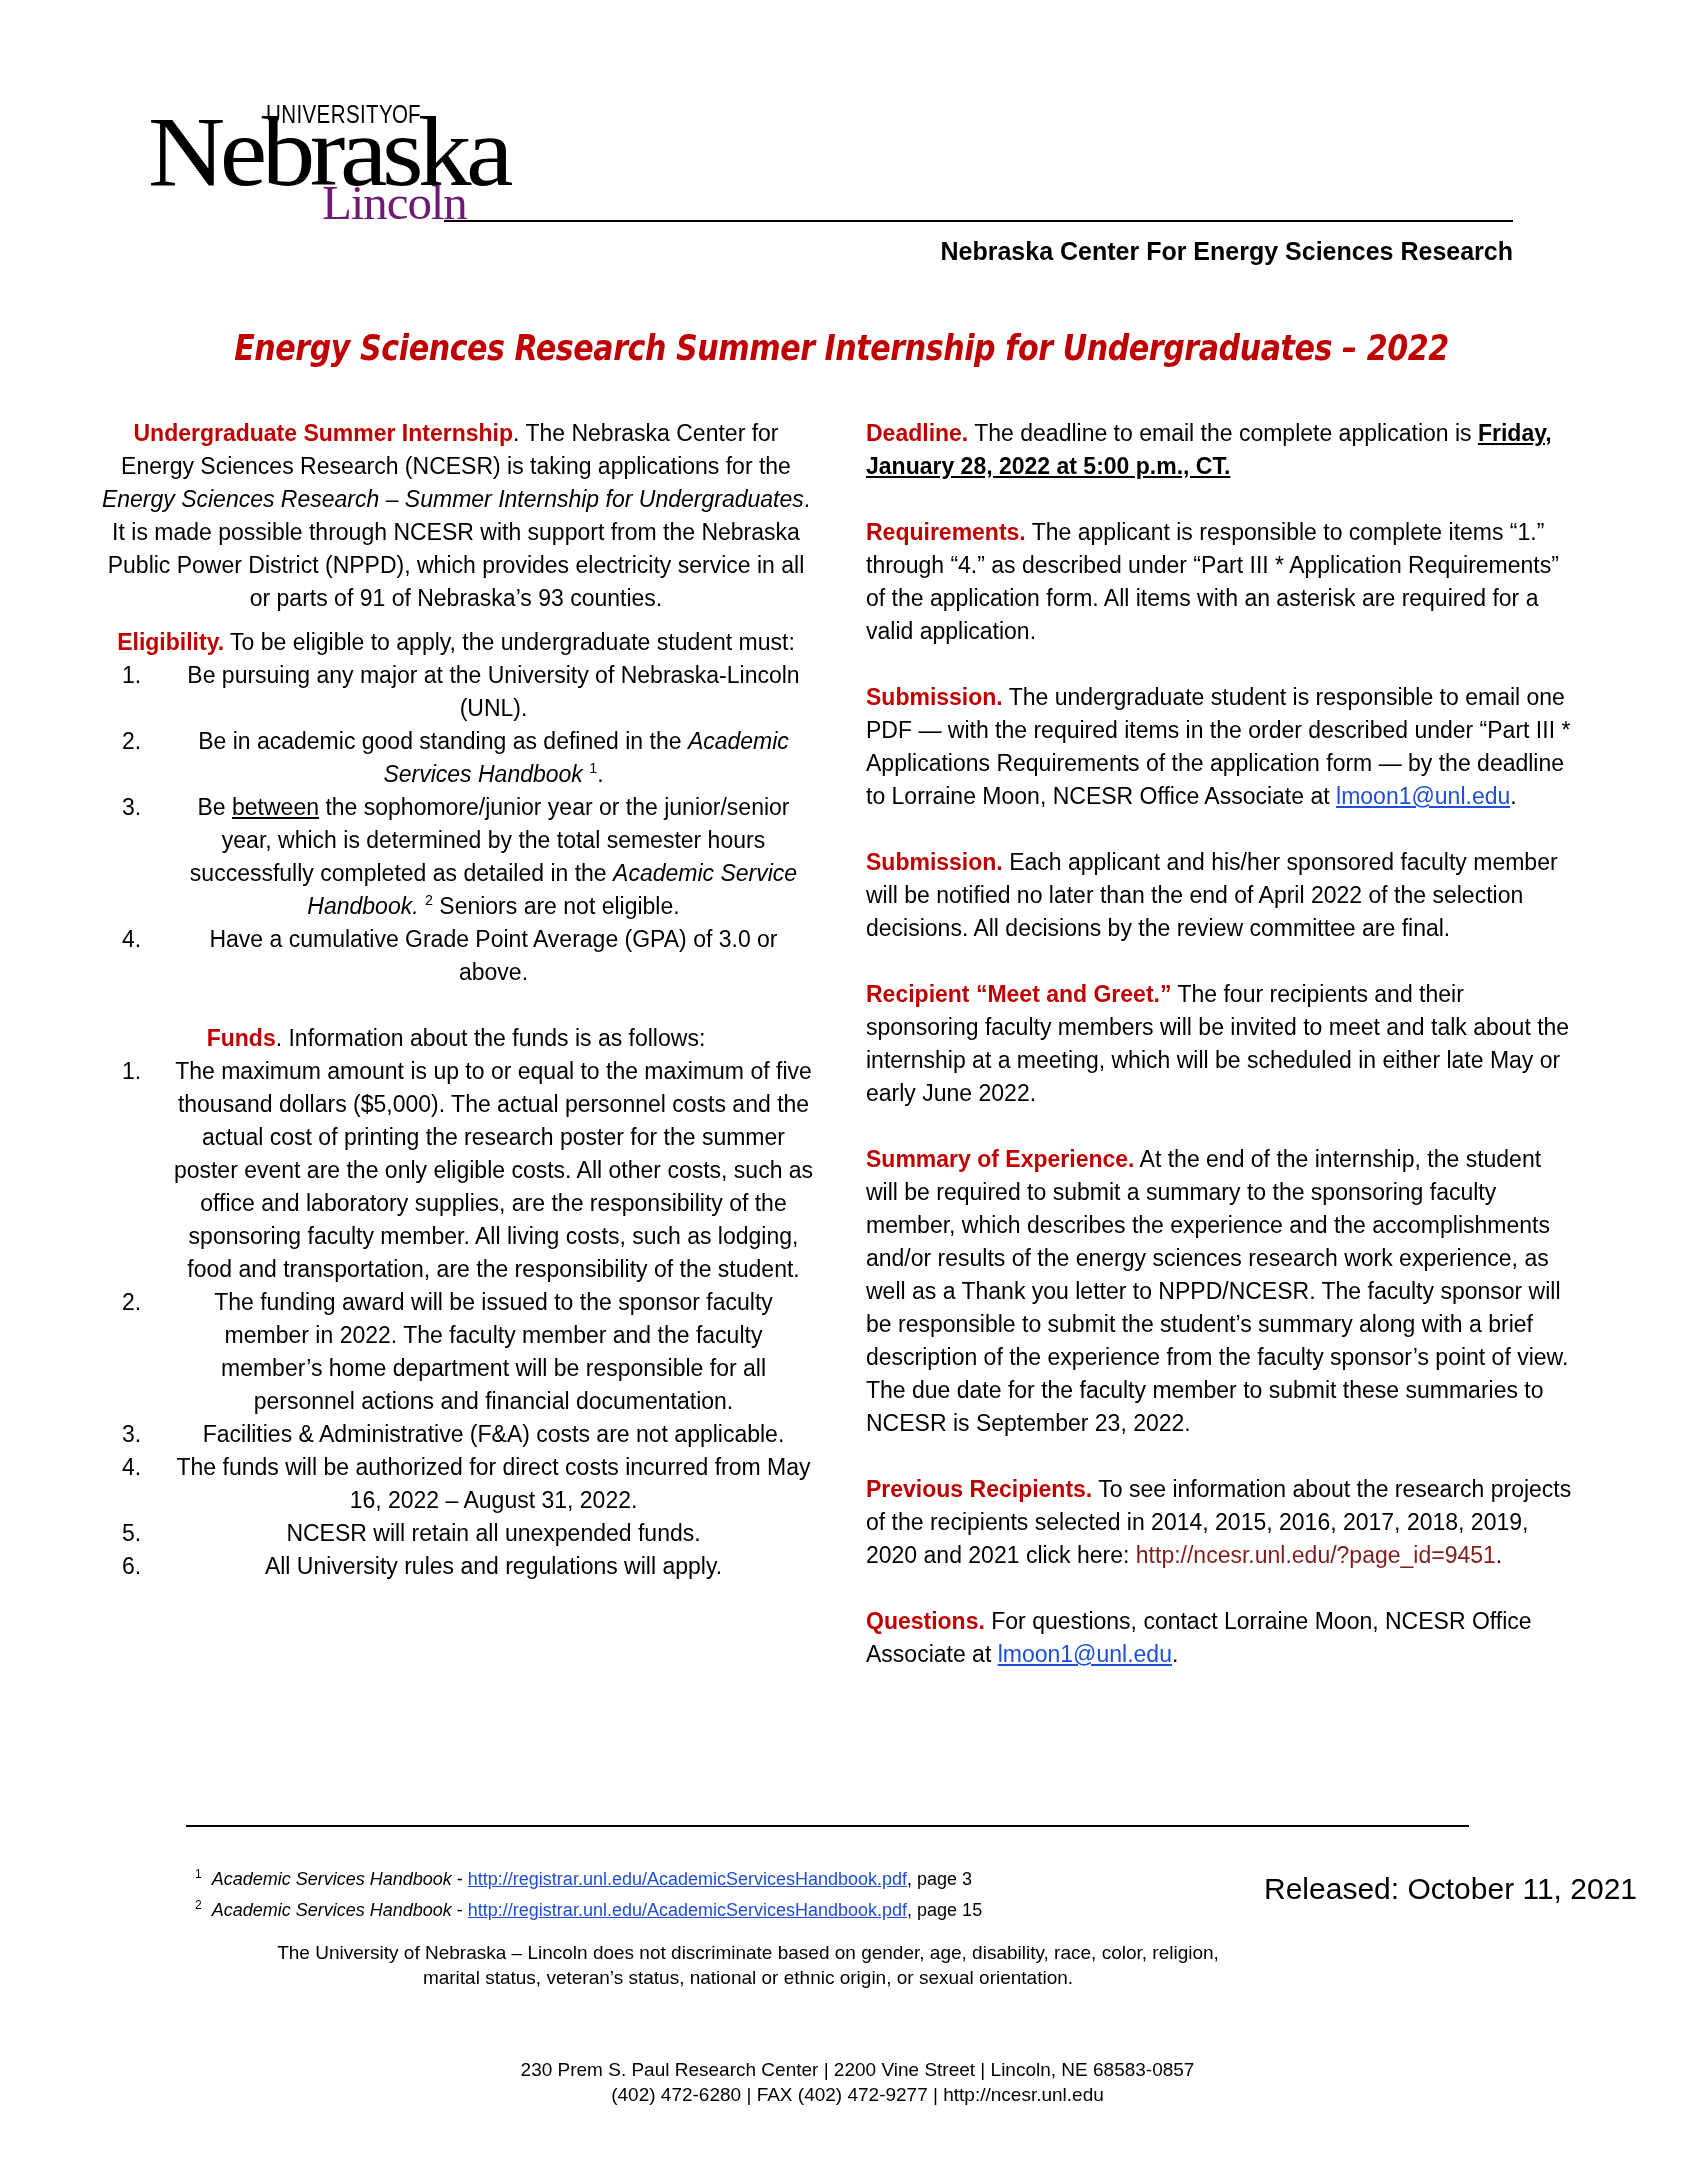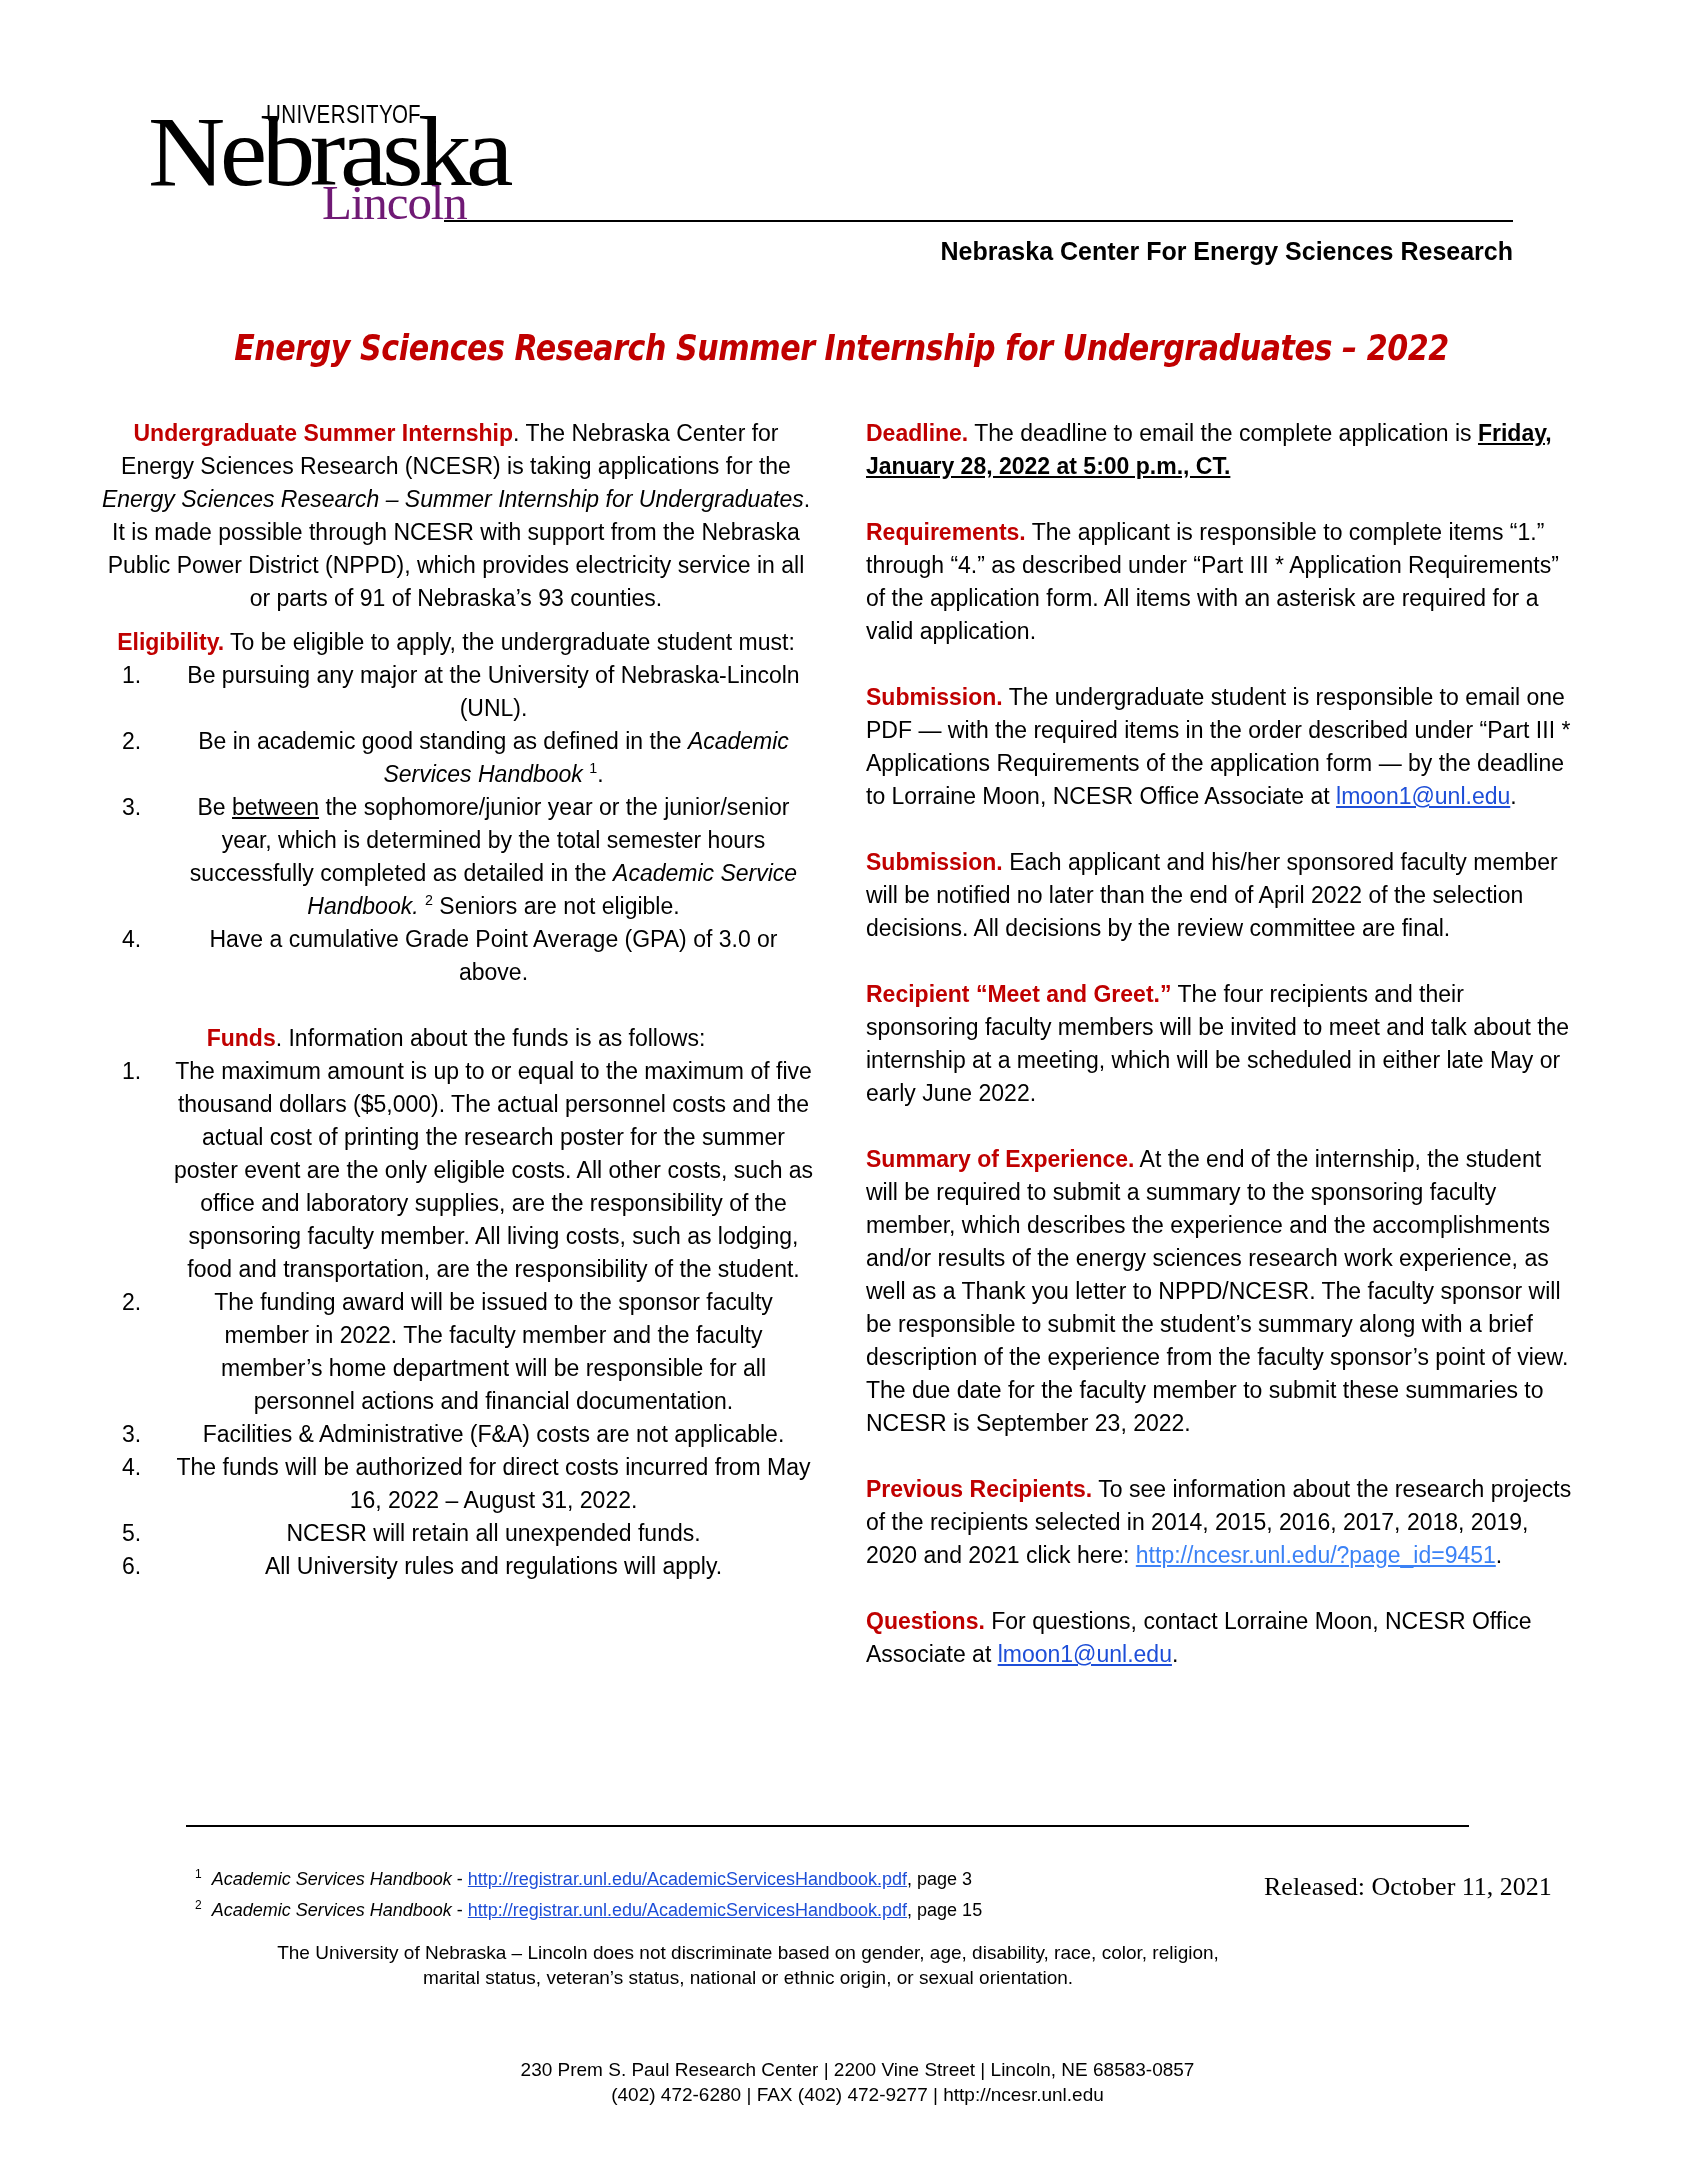--- a/index.html
+++ b/index.html
@@ -24,30 +24,30 @@
   .col { position: absolute; font-family: "Liberation Sans", sans-serif; font-size: 23px; line-height: 33px; color: #000; }
   .col-left { left: 97px; top: 417px; width: 718px; text-align: center; }
   .col-right { left: 866px; top: 417px; width: 707px; }
   .para { margin: 0; }
   .gap-s { height: 11px; }
   .gap-m { height: 33px; }
   .head { color: #c00000; font-weight: bold; }
   .it { font-style: italic; }
   .ul { text-decoration: underline; }
   .bold-ul { font-weight: bold; text-decoration: underline; }
-  .link-blue { color: #3b82f6; text-decoration: underline; }
+  .link-blue { color: #7f1d1d; }
   .link-black { color: #1d4ed8; text-decoration: underline; }
   sup { font-size: 14.3px; line-height: 0; vertical-align: super; }
   ol.num { list-style: none; margin: 0; padding: 0; }
   ol.num li { position: relative; padding-left: 75px; }
   ol.num li .n { position: absolute; left: 25px; top: 0; }
   .bottom-rule { left: 186px; top: 1825px; width: 1283px; height: 2.2px; background: #000; }
   .footnotes { left: 195px; top: 1864px; font-size: 18px; line-height: 31px; font-family: "Liberation Sans", sans-serif; }
   .footnotes sup { font-size: 12px; }
-  .released { left: 1264px; top: 1872px; font-size: 26px; font-family: Liberation Serif, serif; white-space: nowrap; }
+  .released { left: 1264px; top: 1872px; font-size: 30px; font-family: Liberation Sans, sans-serif; white-space: nowrap; }
   .nondisc { left: 0; width: 1496px; top: 1940px; text-align: center; font-size: 19px; line-height: 25px;
              font-family: "Liberation Sans", sans-serif; }
   .address { left: 16px; width: 1683px; top: 2057px; text-align: center; font-size: 19px; line-height: 25px;
              font-family: "Liberation Sans", sans-serif; }
 </style>
 </head>
 <body>
 
 <div class="abs logo-block">
   <span class="logo-nebraska">Nebraska</span>

